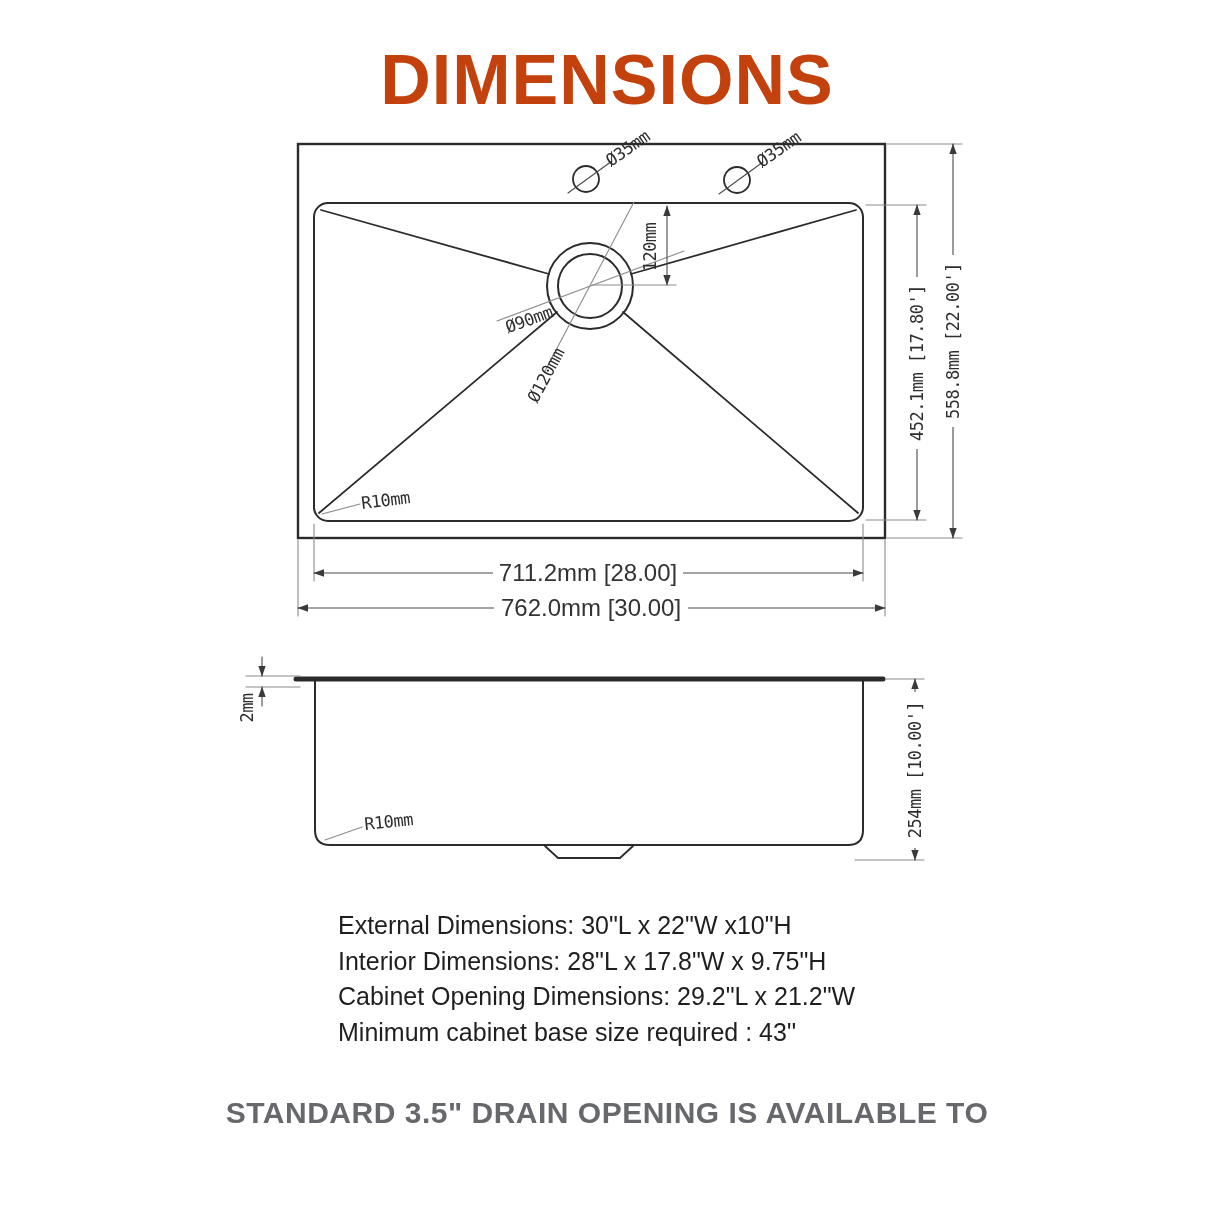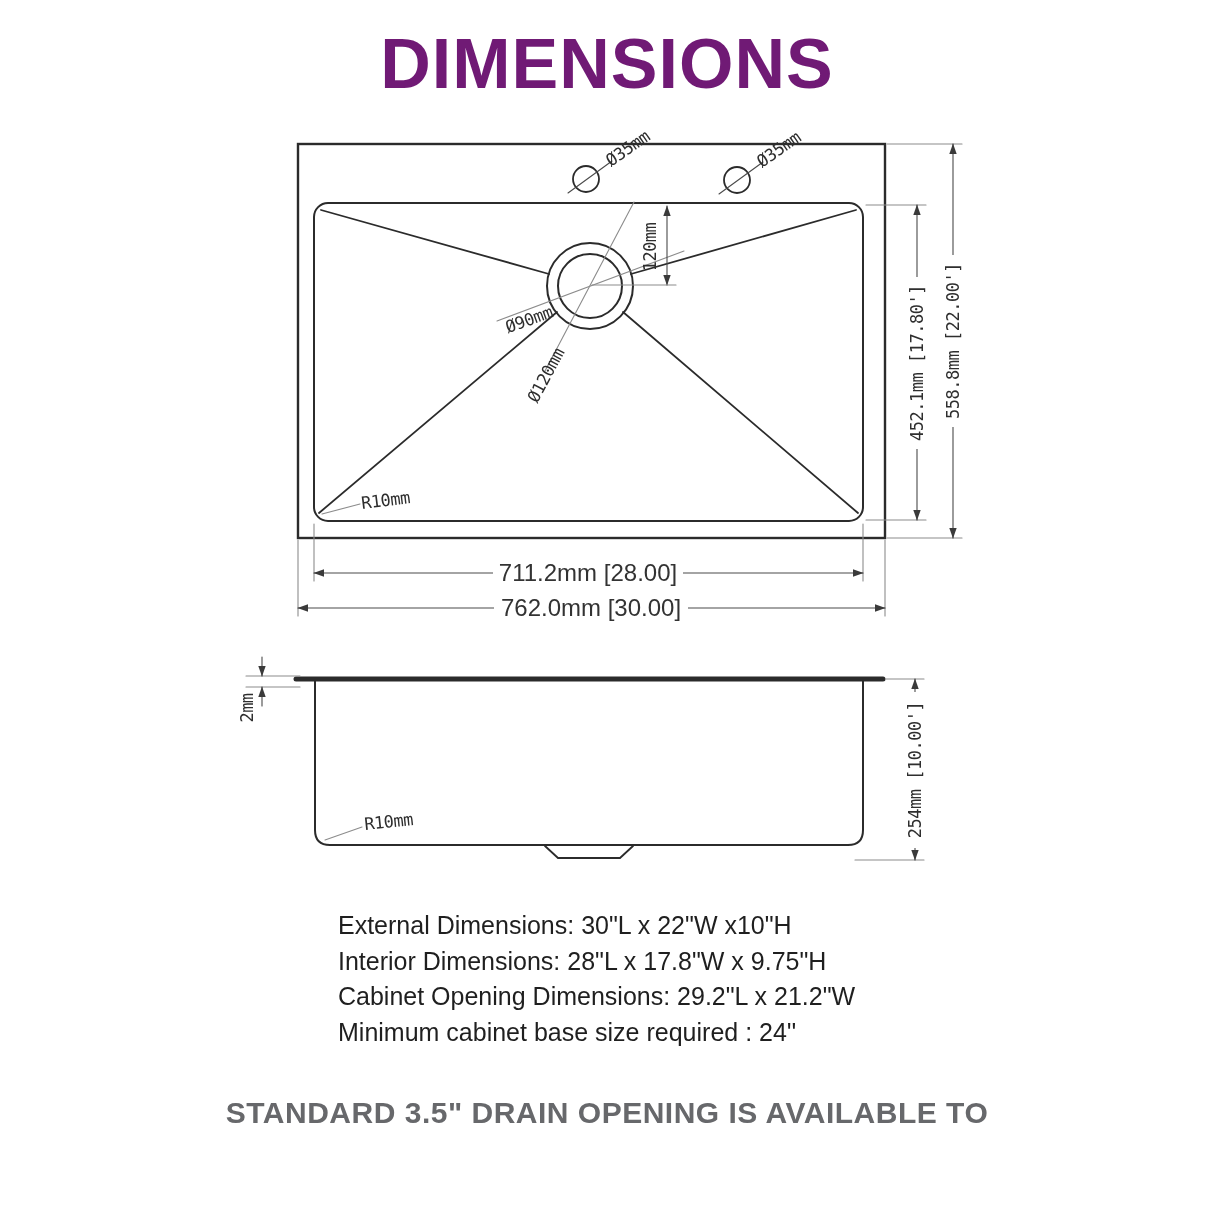--- a/index.html
+++ b/index.html
@@ -1,19 +1,19 @@
 <!DOCTYPE html>
 <html><head>
 <meta charset="utf-8">
 <style>
   html,body{margin:0;padding:0;background:#ffffff;}
   body{width:1214px;height:1214px;position:relative;overflow:hidden;
        font-family:"Liberation Sans",sans-serif;}
-  .page-title{position:absolute;top:24px;left:0;width:100%;text-align:center;
-       font-size:70px;font-weight:bold;letter-spacing:1px;color:#701a75;}
+  .page-title{position:absolute;top:40px;left:0;width:100%;text-align:center;
+       font-size:70px;font-weight:bold;letter-spacing:1px;color:#c2410c;}
   svg.drawing{position:absolute;top:0;left:0;width:1214px;height:1214px;}
   .obj{stroke:#2B2B2B;fill:none;}
   .thick{stroke-width:2.4px;}
   .med{stroke-width:2px;}
   .thin{stroke-width:1.8px;}
   .dimline{stroke:#4A4A4A;stroke-width:1.1px;fill:none;}
   .ext{stroke:#8C8C8C;stroke-width:1.1px;fill:none;}
   .cad{font-family:"DejaVu Sans Mono",monospace;font-size:17px;fill:#2E2E2E;letter-spacing:-0.5px;}
   .sansdim{font-family:"Liberation Sans",sans-serif;font-size:24px;fill:#333333;}
   .specs{position:absolute;left:338px;top:908px;font-size:25px;line-height:35.5px;
@@ -144,18 +144,18 @@
         <text class="cad" y="6" text-anchor="middle">254mm [10.00']</text>
       </g>
     </g>
   </g>
 </svg>
 
 <div class="specs">
   <div>External Dimensions: 30"L x 22"W x10"H</div>
   <div>Interior Dimensions: 28"L x 17.8"W x 9.75"H</div>
   <div>Cabinet Opening Dimensions: 29.2"L x 21.2"W</div>
-  <div>Minimum cabinet base size required : 24''</div>
+  <div>Minimum cabinet base size required : 43''</div>
 </div>
 
 <div class="footer">
   <div>STANDARD 3.5" DRAIN OPENING IS AVAILABLE TO</div>
 </div>
 
 </body></html>

